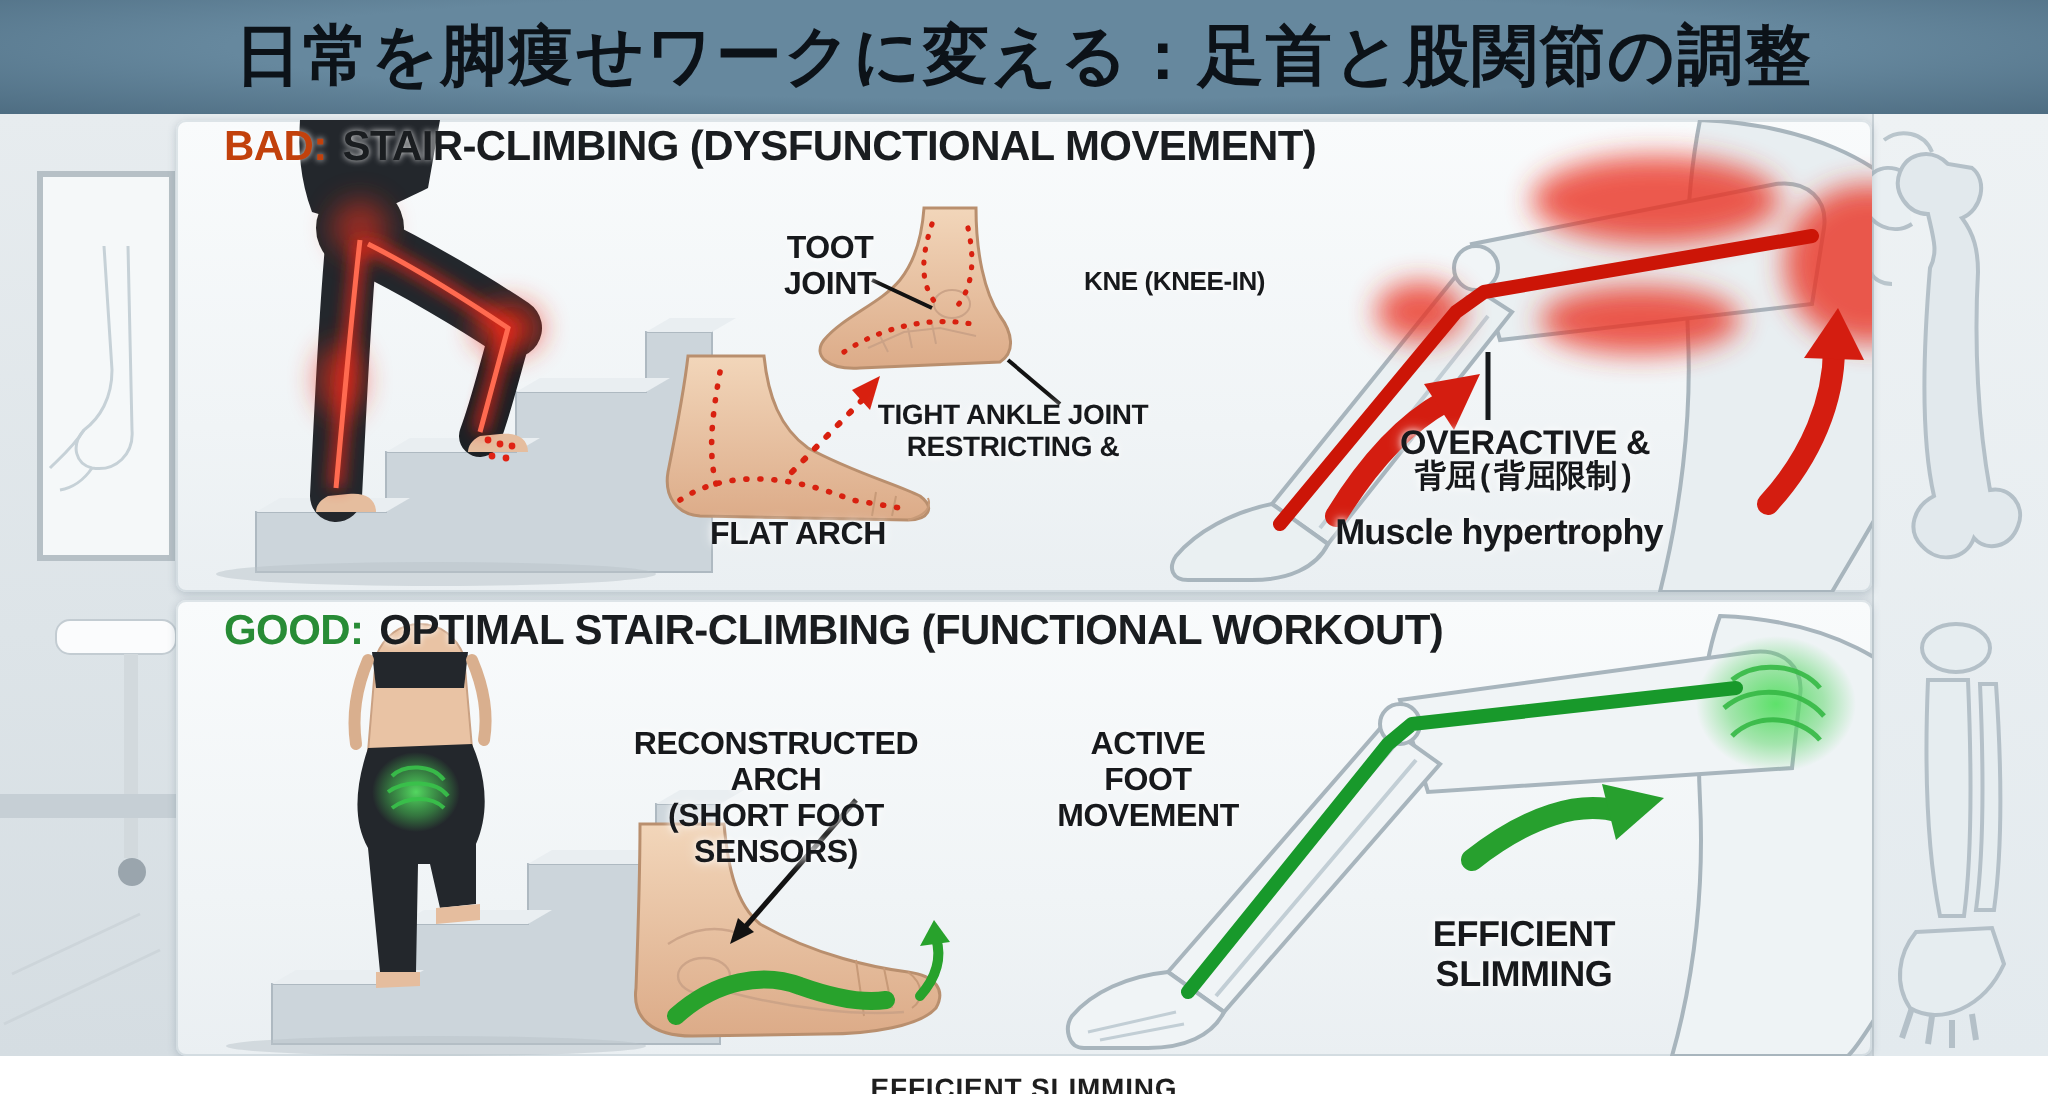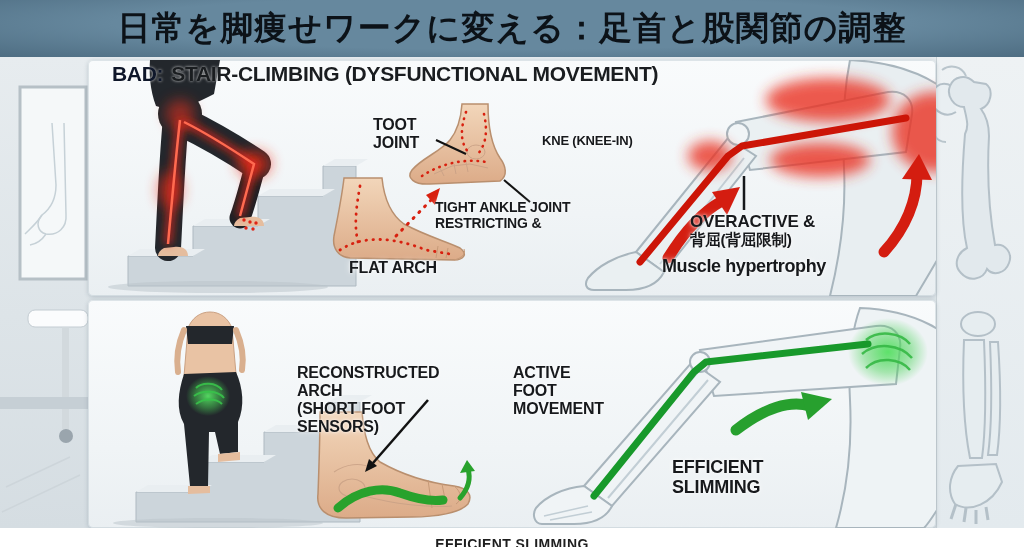--- a/index.html
+++ b/index.html
@@ -19,23 +19,23 @@
   
   .panel{position:absolute;left:88px;width:848px;border-radius:5px;
          background:linear-gradient(180deg,#f9fbfc 0%,#f0f4f6 65%,#eaeff2 100%);
          box-shadow:0 1px 4px rgba(90,110,125,.3), inset 0 0 0 1px rgba(170,185,195,.35);}
   .panel-bad{top:60px;height:236px;}
   .panel-good{top:300px;height:228px;}
   .panel svg{position:absolute;left:0;top:0;width:100%;height:100%;}
   
   .hdr{position:absolute;font-weight:800;font-size:21px;letter-spacing:-0.3px;color:#1a1d20;
        white-space:nowrap;text-shadow:0 0 3px rgba(255,255,255,.85);z-index:5;}
-  .accent-bad{color:#0f172a;margin-right:8px;}
+  .accent-bad{color:#c2410c;margin-right:8px;}
   .accent-good{color:#288c36;margin-right:8px;}
-  .ann{position:absolute;font-weight:800;color:#17191c;line-height:1.12;
+  .ann{position:absolute;font-weight:800;color:#17191c;text-align:center;line-height:1.12;
        letter-spacing:-0.2px;z-index:5;
        text-shadow:0 0 3px rgba(255,255,255,.9),0 0 7px rgba(255,255,255,.7);}
   
   .footer{position:absolute;left:0;top:528px;width:1024px;height:31px;background:#ffffff;
           display:flex;align-items:center;justify-content:center;}
   .footer span{font-size:14px;font-weight:700;letter-spacing:.4px;color:#1e1e1e;}
 </style>
 </head>
 <body>
 
@@ -278,34 +278,37 @@
     <span class="accent-bad">BAD:</span><span>STAIR-CLIMBING (DYSFUNCTIONAL MOVEMENT)</span>
   </div>
 
   <div class="ann" style="left:373px;top:116px;width:84px;font-size:16px;">
     <div>TOOT</div>
     <div>JOINT</div>
   </div>
 
   <div class="ann" style="left:542px;top:134px;font-size:13px;white-space:nowrap;">KNE (KNEE-IN)</div>
 
-  <div class="ann" style="left:435px;top:200px;width:165px;font-size:14px;">
+  <div class="ann" style="left:424px;top:200px;width:165px;font-size:14px;">
     <div>TIGHT ANKLE JOINT</div>
     <div>RESTRICTING &amp;</div>
   </div>
 
   <div class="ann" style="left:349px;top:259px;width:100px;font-size:16px;">FLAT ARCH</div>
 
   <div class="ann" style="left:690px;top:212px;width:145px;">
     <div style="font-size:17px;">OVERACTIVE &amp;</div>
-    <div style="font-size:15.5px;">背屈(背屈限制)</div>
+    <div style="font-size:15.5px;font-family:Liberation Mono, monospace;">背屈(背屈限制)</div>
   </div>
 
   <div class="ann" style="left:662px;top:256px;width:175px;font-size:18px;letter-spacing:-0.4px;">Muscle hypertrophy</div>
 
+  <div class="hdr" style="left:112px;top:304px;">
+    <span class="accent-good">GOOD:</span><span>OPTIMAL STAIR-CLIMBING (FUNCTIONAL WORKOUT)</span>
+  </div>
 
   <div class="ann" style="left:297px;top:364px;width:182px;font-size:16px;">
     <div>RECONSTRUCTED ARCH</div>
     <div>(SHORT FOOT SENSORS)</div>
   </div>
 
   <div class="ann" style="left:513px;top:364px;width:122px;font-size:16px;">
     <div>ACTIVE</div>
     <div>FOOT MOVEMENT</div>
   </div>

